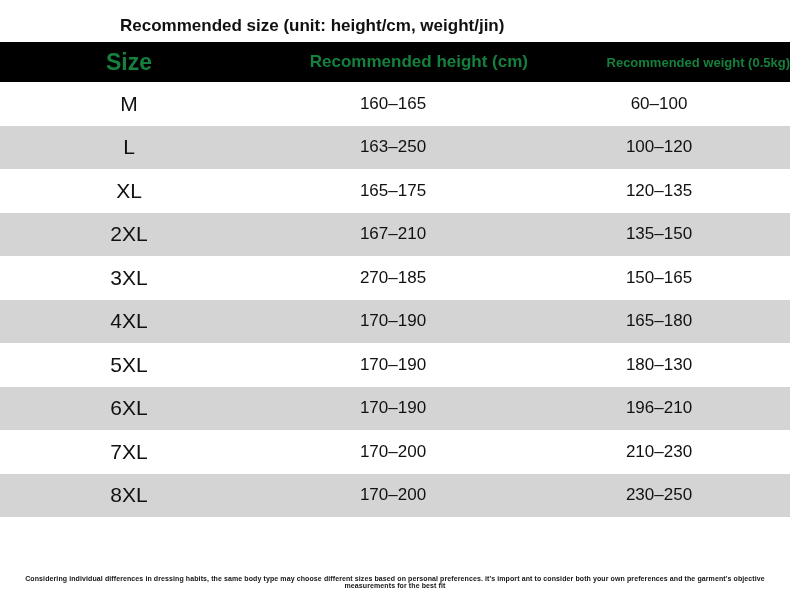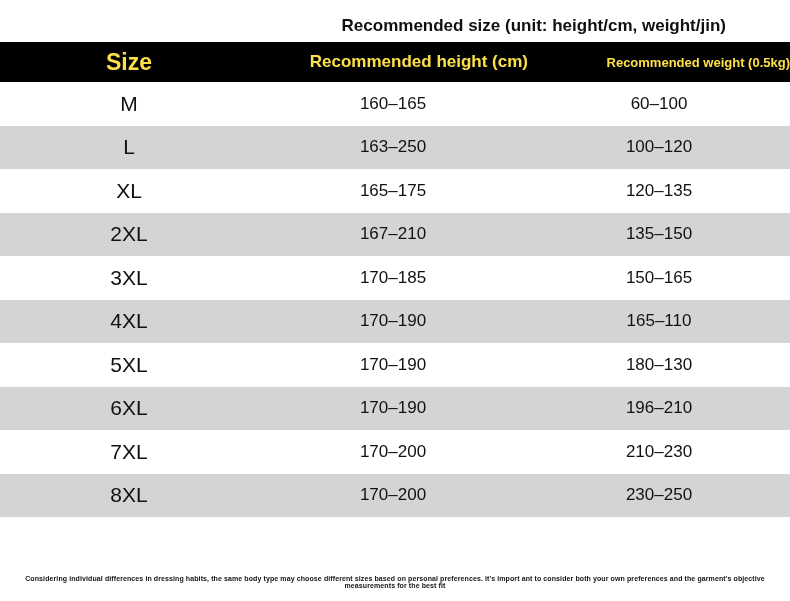--- a/index.html
+++ b/index.html
@@ -14,41 +14,41 @@
     color: #111111;
     overflow: hidden;
   }
   .page {
     position: relative;
     width: 790px;
     height: 601px;
     box-sizing: border-box;
   }
   .title {
-    text-align: right;
+    text-align: left;
     font-weight: bold;
     font-size: 17px;
     line-height: 20px;
-    padding: 16px 64px 6px 120px;
+    padding: 16px 85px 6px 120px;
     box-sizing: border-box;
     color: #111111;
   }
   table.size-table {
     width: 790px;
     border-collapse: collapse;
     table-layout: fixed;
   }
   table.size-table th,
   table.size-table td {
     padding: 0;
     margin: 0;
   }
   thead tr {
     background: #000000;
-    color: #fde047;
+    color: #15803d;
     height: 40px;
   }
   th.col-size {
     width: 258px;
     font-size: 23px;
     font-weight: bold;
     text-align: center;
     vertical-align: middle;
   }
   th.col-height {
@@ -128,27 +128,27 @@
         <td class="cell-height">165–175</td>
         <td class="cell-weight">120–135</td>
       </tr>
       <tr class="row-grey">
         <td class="cell-size">2XL</td>
         <td class="cell-height">167–210</td>
         <td class="cell-weight">135–150</td>
       </tr>
       <tr class="row-white">
         <td class="cell-size">3XL</td>
-        <td class="cell-height">170–185</td>
+        <td class="cell-height">270–185</td>
         <td class="cell-weight">150–165</td>
       </tr>
       <tr class="row-grey">
         <td class="cell-size">4XL</td>
         <td class="cell-height">170–190</td>
-        <td class="cell-weight">165–110</td>
+        <td class="cell-weight">165–180</td>
       </tr>
       <tr class="row-white">
         <td class="cell-size">5XL</td>
         <td class="cell-height">170–190</td>
         <td class="cell-weight">180–130</td>
       </tr>
       <tr class="row-grey">
         <td class="cell-size">6XL</td>
         <td class="cell-height">170–190</td>
         <td class="cell-weight">196–210</td>

